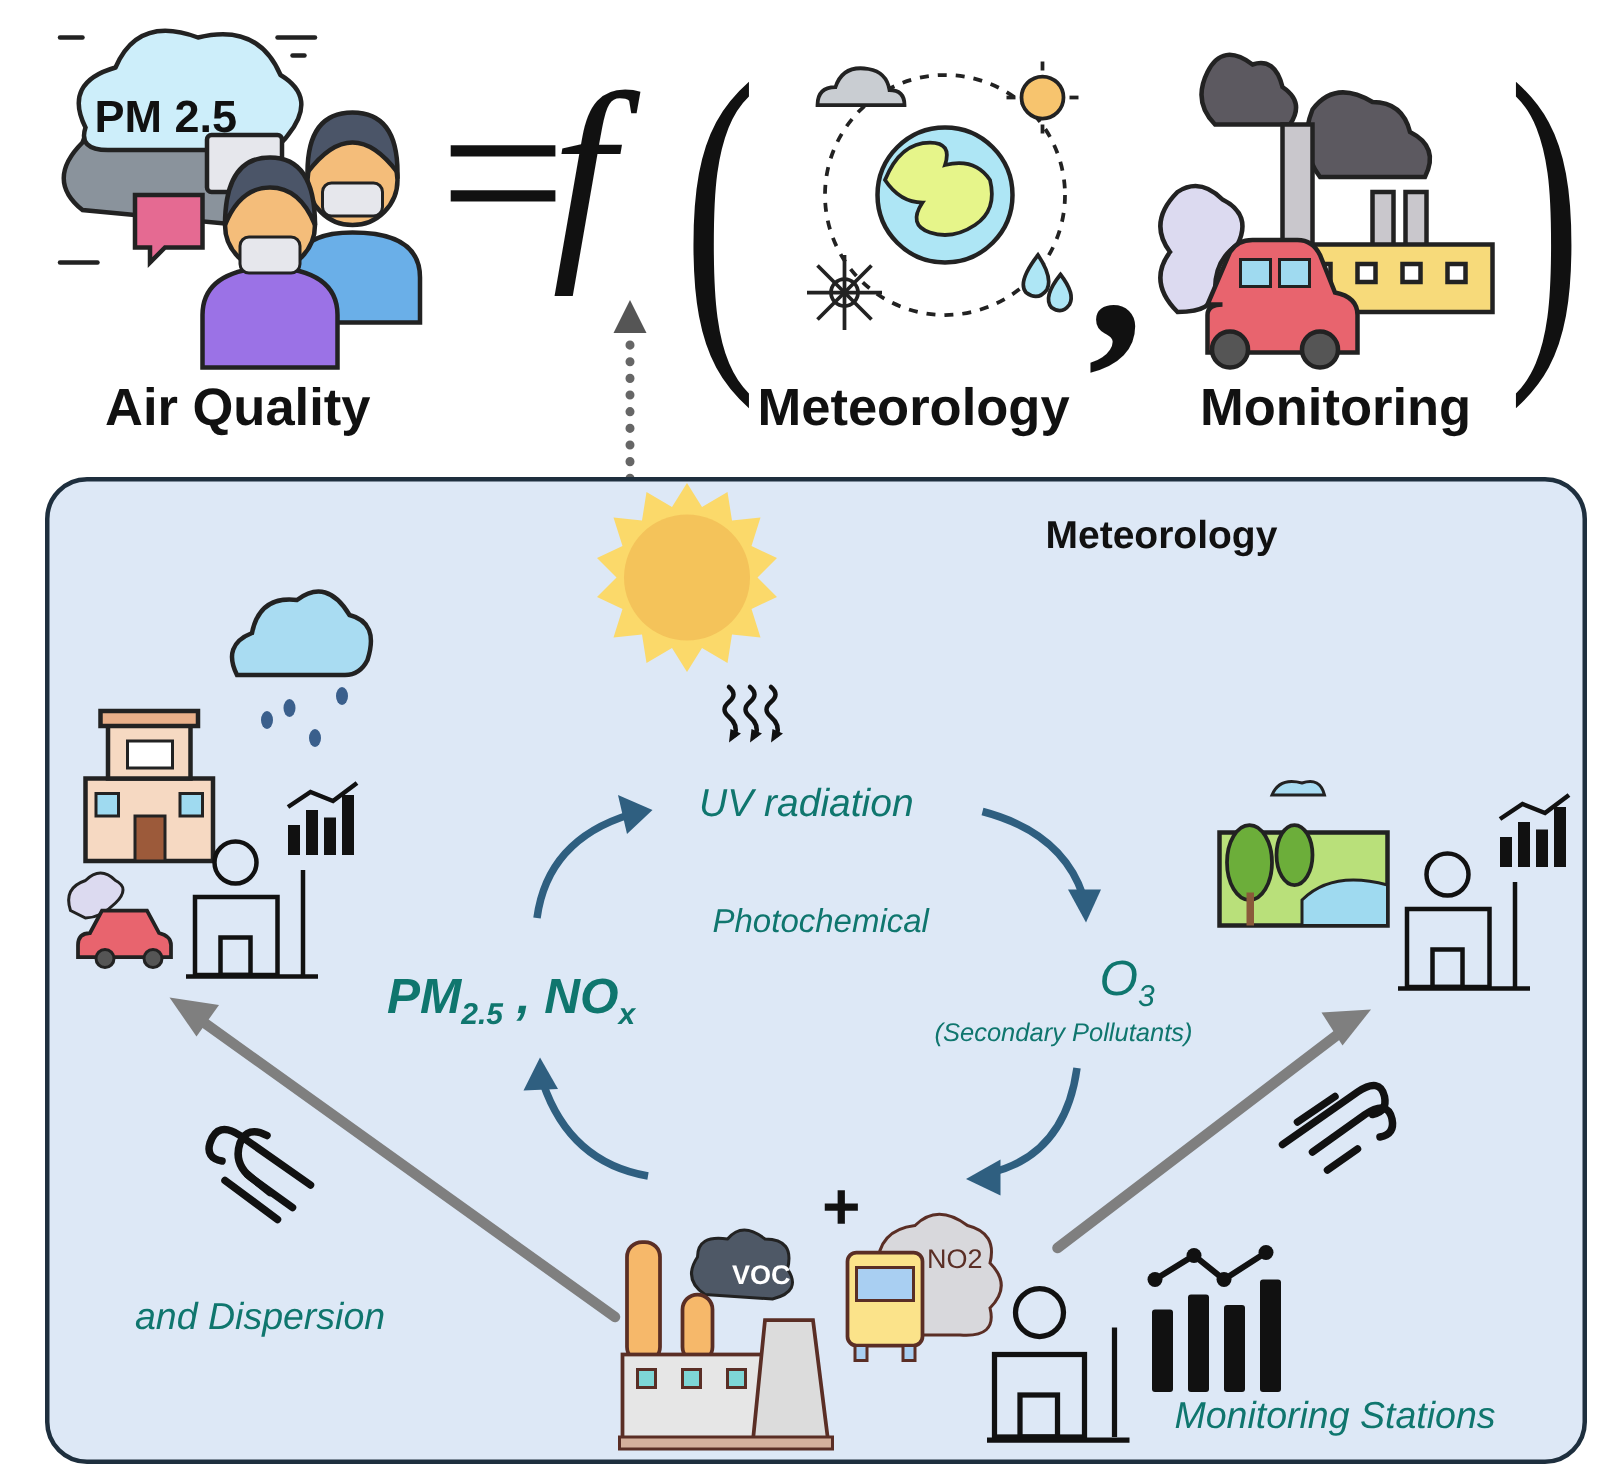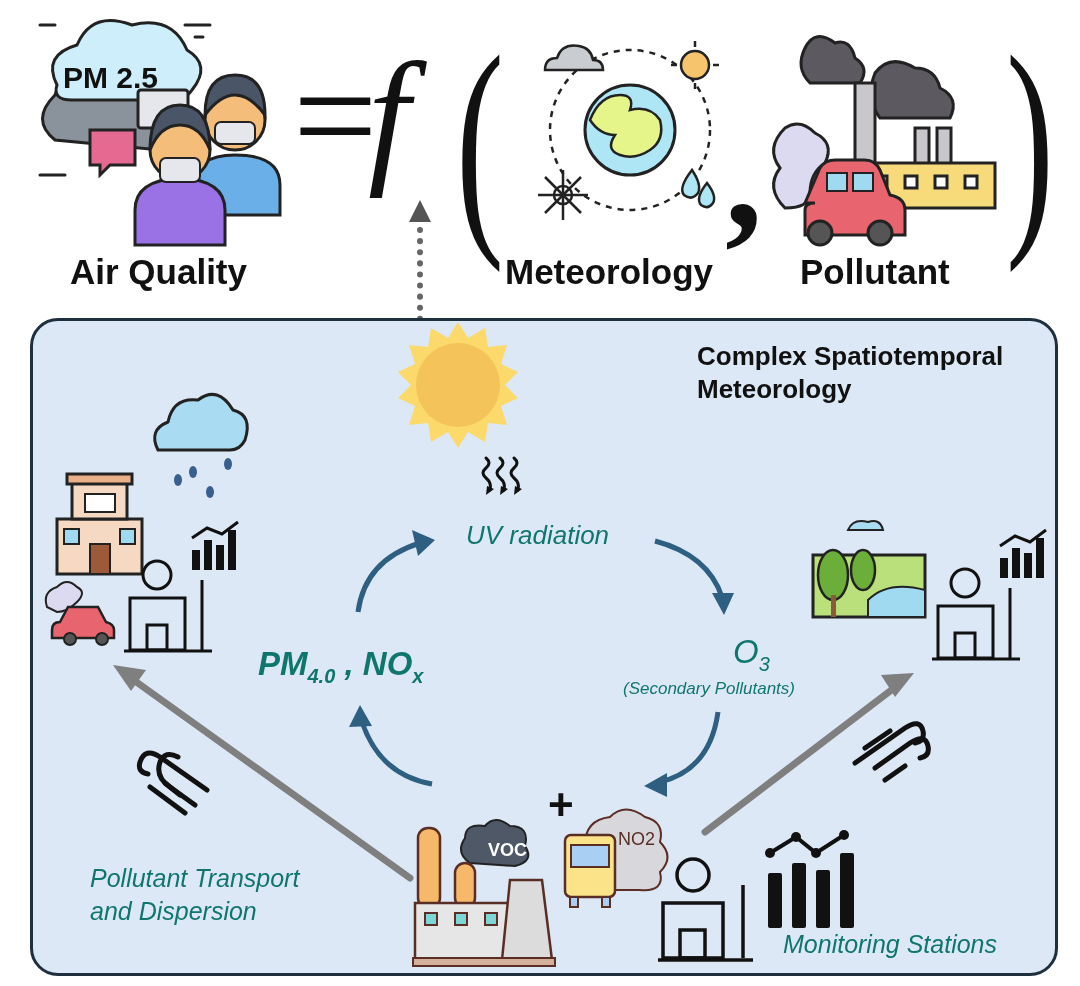--- a/index.html
+++ b/index.html
@@ -84,33 +84,32 @@
       <rect x="170" y="148" width="12" height="12"></rect>
       <rect x="200" y="148" width="12" height="12"></rect>
     </g>
   <path d="M20,180 q-20,-20 -5,-40 q-15,-20 5,-40 q15,-10 30,5 q20,10 10,30 q-15,10 -15,30 q0,15 -25,15 z" fill="#dcdaf0" stroke="#222" stroke-width="3"></path>
   <path d="M40,175 l15,-35 q5,-8 15,-8 h30 q10,0 15,10 l10,25 q15,3 15,15 v25 h-100 v-25 q0,-7 10,-7 z" fill="#e8646e" stroke="#222" stroke-width="3"></path>
   <rect x="62" y="145" width="20" height="18" fill="#9fdaf0" stroke="#222" stroke-width="2"></rect>
   <rect x="88" y="145" width="20" height="18" fill="#9fdaf0" stroke="#222" stroke-width="2"></rect>
   <circle cx="55" cy="205" r="12" fill="#555" stroke="#222" stroke-width="3"></circle>
   <circle cx="115" cy="205" r="12" fill="#555" stroke="#222" stroke-width="3"></circle>
 </svg>
-<div class="abs lbl-big" style="left:800px;top:252px;width:230px">Pollutant</div>
+<div class="abs lbl-big" style="left:800px;top:252px;width:230px">Monitoring</div>
 
 <div class="abs paren" style="left:990px;top:20px">)</div>
 
 <svg class="abs" style="left:400px;top:200px" width="40" height="125">
   <polygon points="20,0 9,22 31,22" fill="#555"></polygon>
   <line x1="20" y1="30" x2="20" y2="122" stroke="#666" stroke-width="6" stroke-linecap="round" stroke-dasharray="0.1 11"></line>
 </svg>
 
 <div class="abs panel"></div>
 
 <div class="abs title-r" style="left:697px;top:340px">
-  <div>Complex Spatiotemporal</div>
   <div>Meteorology</div>
 </div>
 
 <svg class="abs" style="left:393px;top:320px" width="130" height="130" viewBox="0 0 130 130">
   <polygon points="65,2 75,18 92,8 95,27 114,25 108,44 125,52 112,65 125,78 108,86 114,105 95,103 92,122 75,112 65,128 55,112 38,122 35,103 16,105 22,86 5,78 18,65 5,52 22,44 16,25 35,27 38,8 55,18" fill="#fbd96a"></polygon>
   <circle cx="65" cy="65" r="42" fill="#f4c35a"></circle>
   <path d="M80,28 a42,42 0 0 1 -10,78 a42,42 0 0 0 10,-78 z" fill="#f0ad48"></path>
 </svg>
 
 <svg class="abs" style="left:480px;top:455px" width="60" height="42" viewBox="0 0 60 42">
@@ -121,24 +120,25 @@
   </g>
   <g fill="#111">
       <polygon points="6,40 14,34 7,31"></polygon>
       <polygon points="20,40 28,34 21,31"></polygon>
       <polygon points="34,40 42,34 35,31"></polygon>
     </g>
 </svg>
 
 <div class="abs ital" style="left:466px;top:520px;font-size:26px">UV radiation</div>
 <div class="abs ital" style="left:475px;top:598px;font-size:22px;line-height:31px">
+  <div>Photochemical</div>
 </div>
 
 <div class="abs ital" style="left:258px;top:645px;font-size:33px;font-weight:bold">
-  <span>PM</span><sub style="font-size:20px">4.0</sub><span style="white-space:pre"> , </span><span>NO</span><sub style="font-size:20px">x</sub>
+  <span>PM</span><sub style="font-size:20px">2.5</sub><span style="white-space:pre"> , </span><span>NO</span><sub style="font-size:20px">x</sub>
 </div>
 
 <div class="abs ital" style="left:733px;top:633px;font-size:33px;font-weight:normal">
   <span>O</span><sub style="font-size:20px">3</sub>
 </div>
 <div class="abs ital" style="left:623px;top:679px;font-size:17px">(Secondary Pollutants)</div>
 
 <svg class="abs" style="left:0;top:0" width="1080" height="986">
   <g fill="none" stroke="#2f5f80" stroke-width="5">
     <path d="M358,612 Q365,560 420,543"></path>
@@ -170,21 +170,20 @@
 <svg class="abs" style="left:850px;top:708px" width="90" height="75" viewBox="0 0 90 75">
   <g fill="none" stroke="#111" stroke-width="5" stroke-linecap="round">
     <path d="M5,55 L55,20 q15,-10 18,3 q2,10 -8,12"></path>
       <path d="M25,60 L60,35 q15,-10 18,3 q2,10 -8,12"></path>
     <line x1="15" y1="40" x2="40" y2="23"></line>
       <line x1="35" y1="72" x2="55" y2="58"></line>
   </g>
 </svg>
 
 <div class="abs ital" style="left:90px;top:862px;font-size:25px;line-height:33px">
-  <div>Pollutant Transport</div>
   <div>and Dispersion</div>
 </div>
 <div class="abs ital" style="left:783px;top:930px;font-size:25px">Monitoring Stations</div>
 
 <div class="abs" style="left:548px;top:780px;font-size:44px;font-weight:bold;color:#111">+</div>
 
 <svg class="abs" style="left:148px;top:392px" width="100" height="110" viewBox="0 0 100 110">
   <path d="M10,58 q-10,-20 10,-28 q5,-25 30,-22 q20,-15 35,10 q20,5 12,30 q-5,10 -15,10 h-62 q-8,0 -10,0 z" fill="#a9dcf2" stroke="#222" stroke-width="3"></path>
   <g fill="#3a5f8c">
       <ellipse cx="30" cy="88" rx="4" ry="6"></ellipse>

